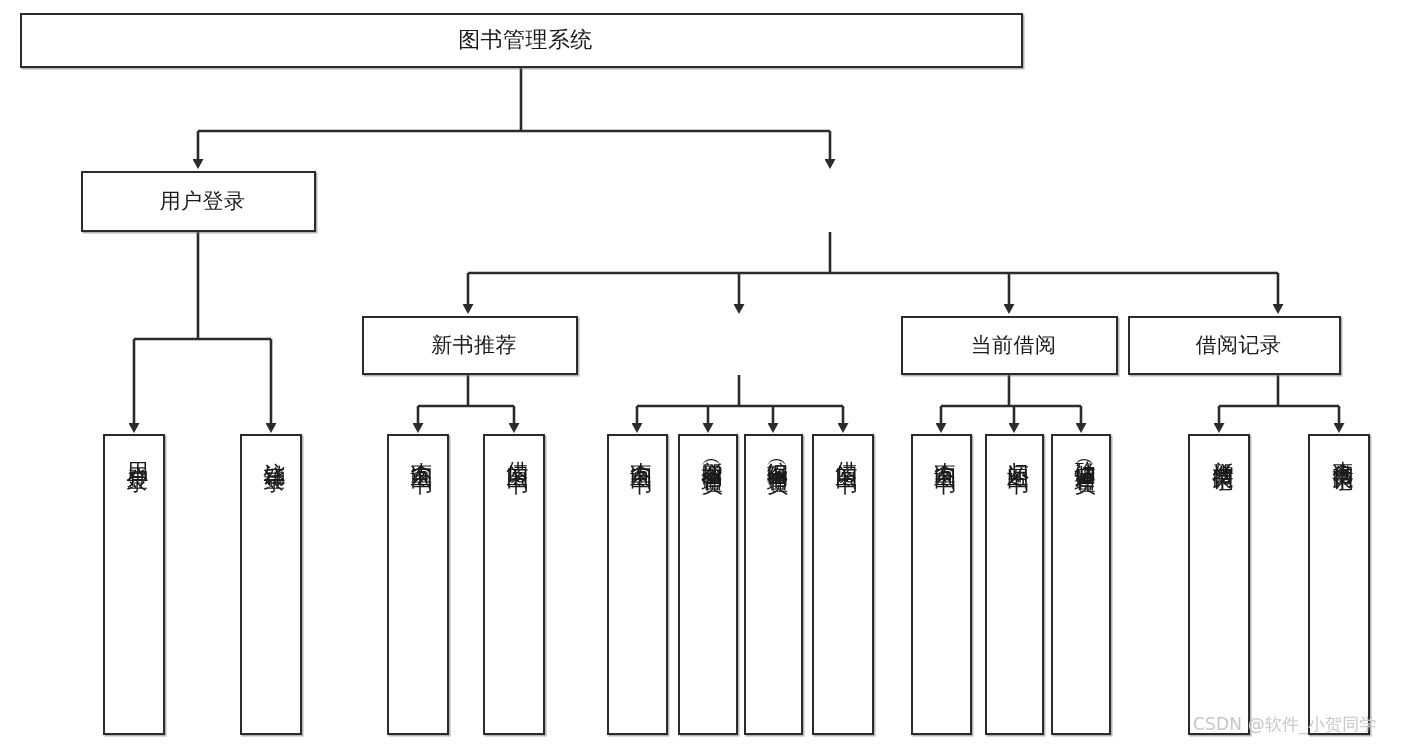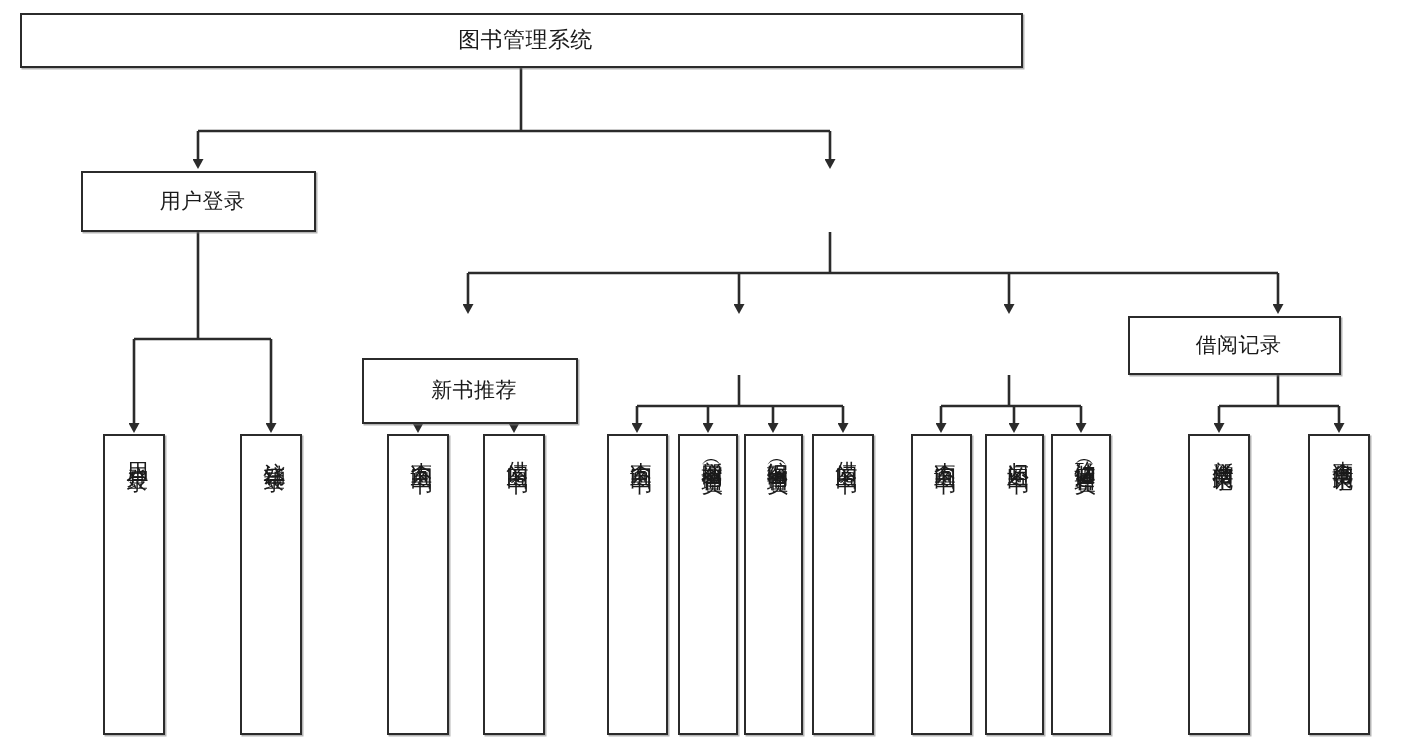--- a/index.html
+++ b/index.html
@@ -133,22 +133,25 @@
   </svg>
 
   <div class="node horiz root" id="node-root" style="left: 20px; top: 13px; width: 1003px; height: 55px;">
     <span class="label">图书管理系统</span>
   </div>
 
   <div class="node horiz" id="l2-0" style="left: 81px; top: 171px; width: 235px; height: 61px;">
     <span class="label">用户登录</span>
   </div>
 
-  <div class="node horiz" id="l3-0" style="left: 362px; top: 316px; width: 216px; height: 66px; margin-top: 42px;">
+  <div class="node horiz" id="l3-0" style="left: 362px; top: 316px; width: 216px; height: 59px;">
     <span class="label">新书推荐</span>
+  </div>
+  <div class="node horiz" id="l3-2" style="left: 901px; top: 316px; width: 217px; height: 59px;">
+    <span class="label">当前借阅</span>
   </div>
   <div class="node horiz" id="l3-3" style="left: 1128px; top: 316px; width: 213px; height: 59px;">
     <span class="label">借阅记录</span>
   </div>
 
   <div class="node vert" id="lf-0" style="left: 103px; top: 434px; width: 62px; height: 301px;">
     <span class="label">用户登录</span>
   </div>
   <div class="node vert" id="lf-1" style="left: 240px; top: 434px; width: 62px; height: 301px;">
     <span class="label">注销登录</span>
@@ -180,14 +183,15 @@
   <div class="node vert tall" id="lf-10" style="left: 1051px; top: 434px; width: 60px; height: 301px;">
     <span class="label">确认归还（管理员）</span>
   </div>
   <div class="node vert tall" id="lf-11" style="left: 1188px; top: 434px; width: 62px; height: 301px;">
     <span class="label">新增借阅记录</span>
   </div>
   <div class="node vert tall" id="lf-12" style="left: 1308px; top: 434px; width: 62px; height: 301px;">
     <span class="label">查询借阅记录</span>
   </div>
 
+  <div class="watermark" id="watermark" style="left: 1193px; top: 713px; color: rgb(199, 199, 199);">CSDN @软件_小贺同学</div>
 
 </div>
 
 </body></html>

